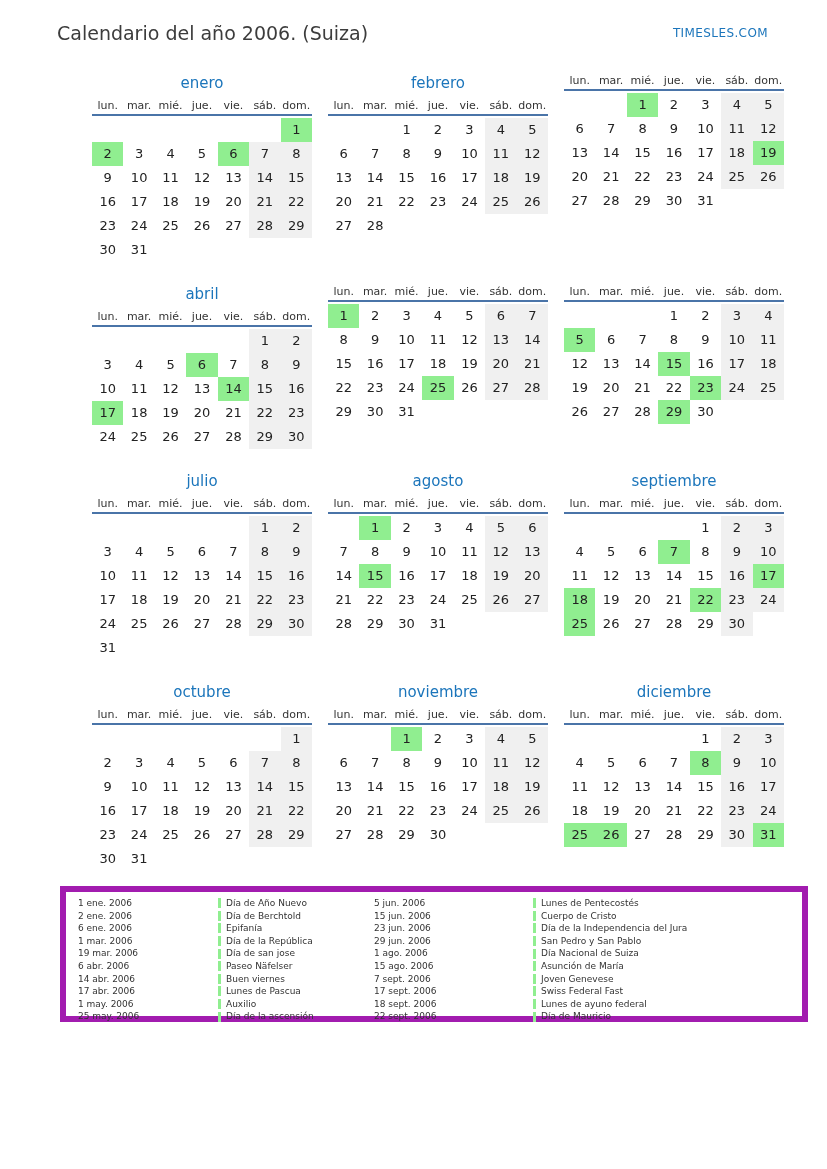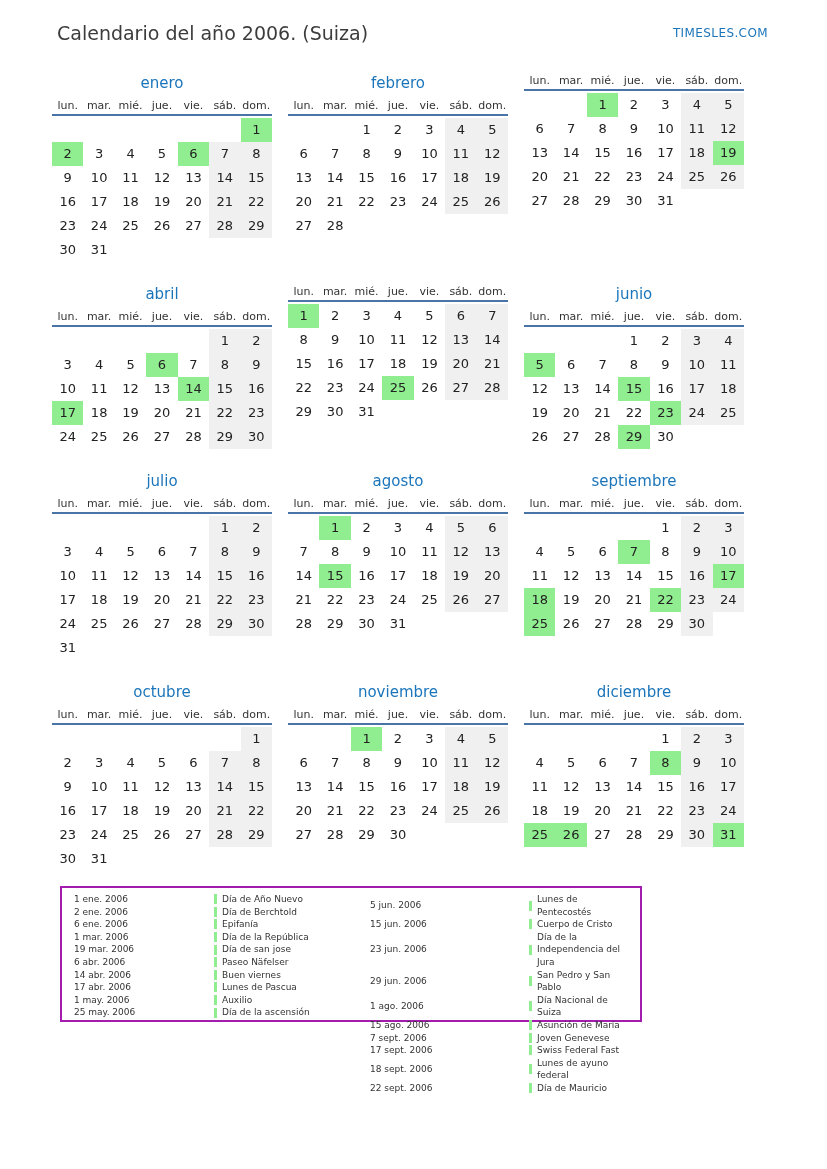--- a/index.html
+++ b/index.html
@@ -25,21 +25,21 @@
     margin:20px 59px 0 57px;
   }
   .page-title{
     font-size:19px;line-height:26px;color:var(--muted);
   }
   .site-link{
     font-size:12px;line-height:26px;color:var(--accent);
     letter-spacing:0.4px;text-decoration:none;cursor:pointer;
   }
   .months{
-    margin:28px 59px 0 52px;
+    margin:28px 59px 0 92px;
     display:grid;
     grid-template-columns:repeat(3,220px);
     column-gap:16px;
     row-gap:23px;
   }
   .month{width:220px;}
   .month-title{
     color:var(--accent);font-size:15px;line-height:18px;
     text-align:center;margin-bottom:7px;
   }
@@ -50,22 +50,22 @@
   }
   .rule{height:2px;background:var(--rule);margin-bottom:2px;}
   .cell{
     height:24px;line-height:24px;text-align:center;
     font-size:13px;color:#222;
   }
   .cell.weekend{background:var(--weekend);}
   .cell.holiday{background:var(--holiday);}
   .legend{
     margin:15px 0 0 60px;
-    width:582px;height:136px;
-    border:2px solid #a21caf;
+    width:748px;height:136px;
+    border:6px solid #a21caf;
     padding:5px 10px 5px 12px;
     display:grid;
     grid-template-columns:296px 1fr;
     column-gap:0;
   }
   .legend-row{
     display:flex;align-items:center;
     font-size:9px;line-height:12.6px;color:#333;
   }
   .legend-col-left .legend-date{width:128px;flex:none;}
@@ -318,21 +318,20 @@
         <div class="cell holiday">25</div>
         <div class="cell">26</div>
         <div class="cell weekend">27</div>
         <div class="cell weekend">28</div>
         <div class="cell">29</div>
         <div class="cell">30</div>
         <div class="cell">31</div>
       </div>
     </section>
     <section class="month">
-      <div class="month-title">junio</div>
       <div class="grid">
         <div class="dow">lun.</div>
         <div class="dow">mar.</div>
         <div class="dow">mié.</div>
         <div class="dow">jue.</div>
         <div class="dow">vie.</div>
         <div class="dow">sáb.</div>
         <div class="dow">dom.</div>
       </div>
       <div class="rule"></div>

